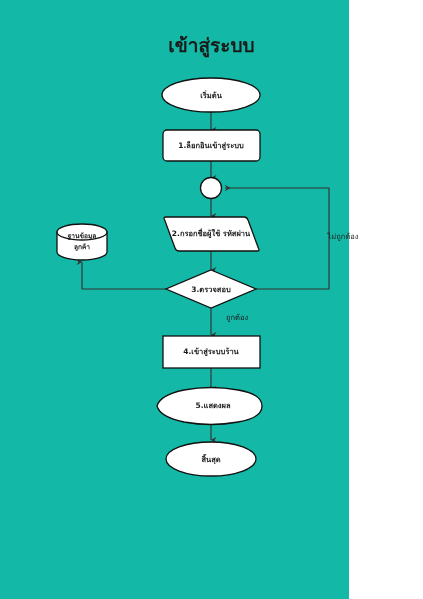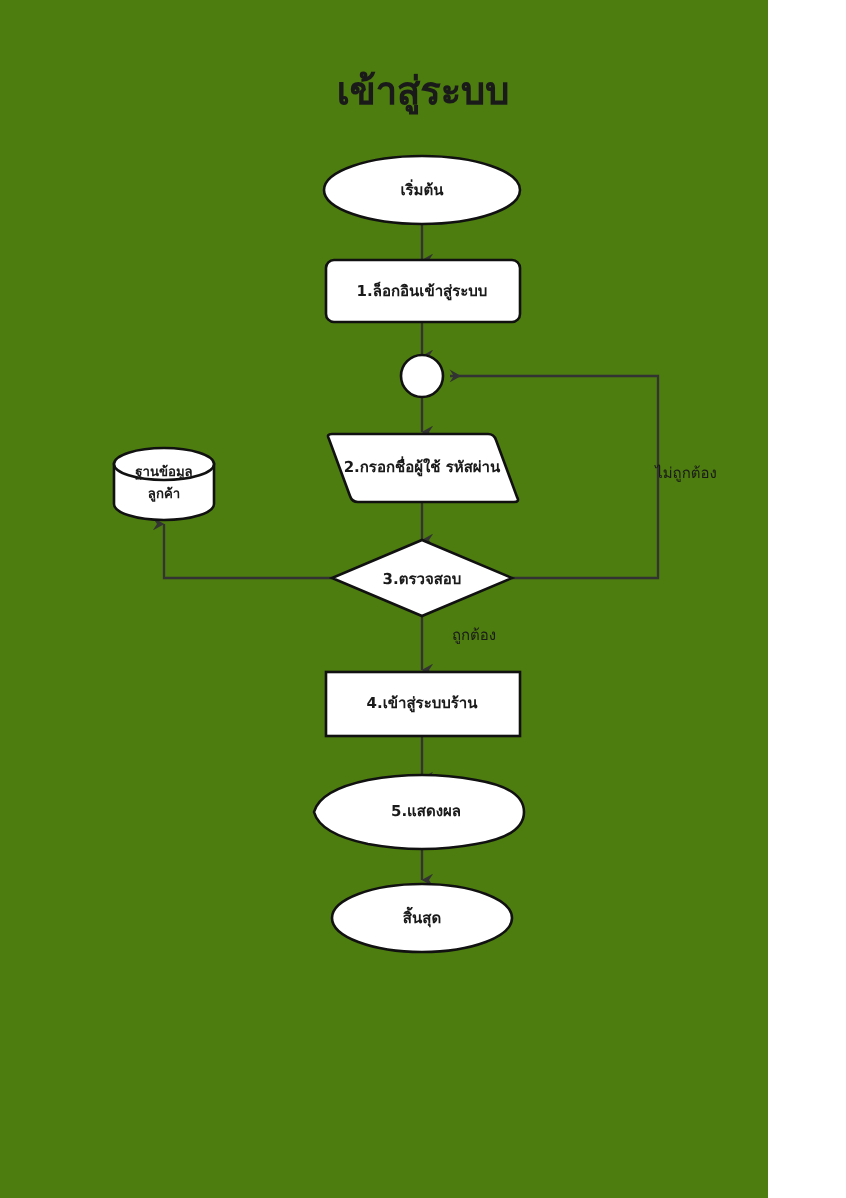--- a/index.html
+++ b/index.html
@@ -8,23 +8,23 @@
     background: #ffffff;
   }
   body {
     width: 423px;
     height: 599px;
     font-family: "DejaVu Sans", "Liberation Sans", sans-serif;
     overflow: hidden;
   }
   #diagram-root {
     position: relative;
-    width: 384px;
+    width: 349px;
     height: 599px;
-    background: #4d7c0f;
+    background: #14b8a6;
   }
   .chart-title {
     position: absolute;
     left: 0;
     top: 30px;
     width: 423px;
     text-align: center;
     font-size: 19px;
     font-weight: bold;
     color: #1a1a1a;

